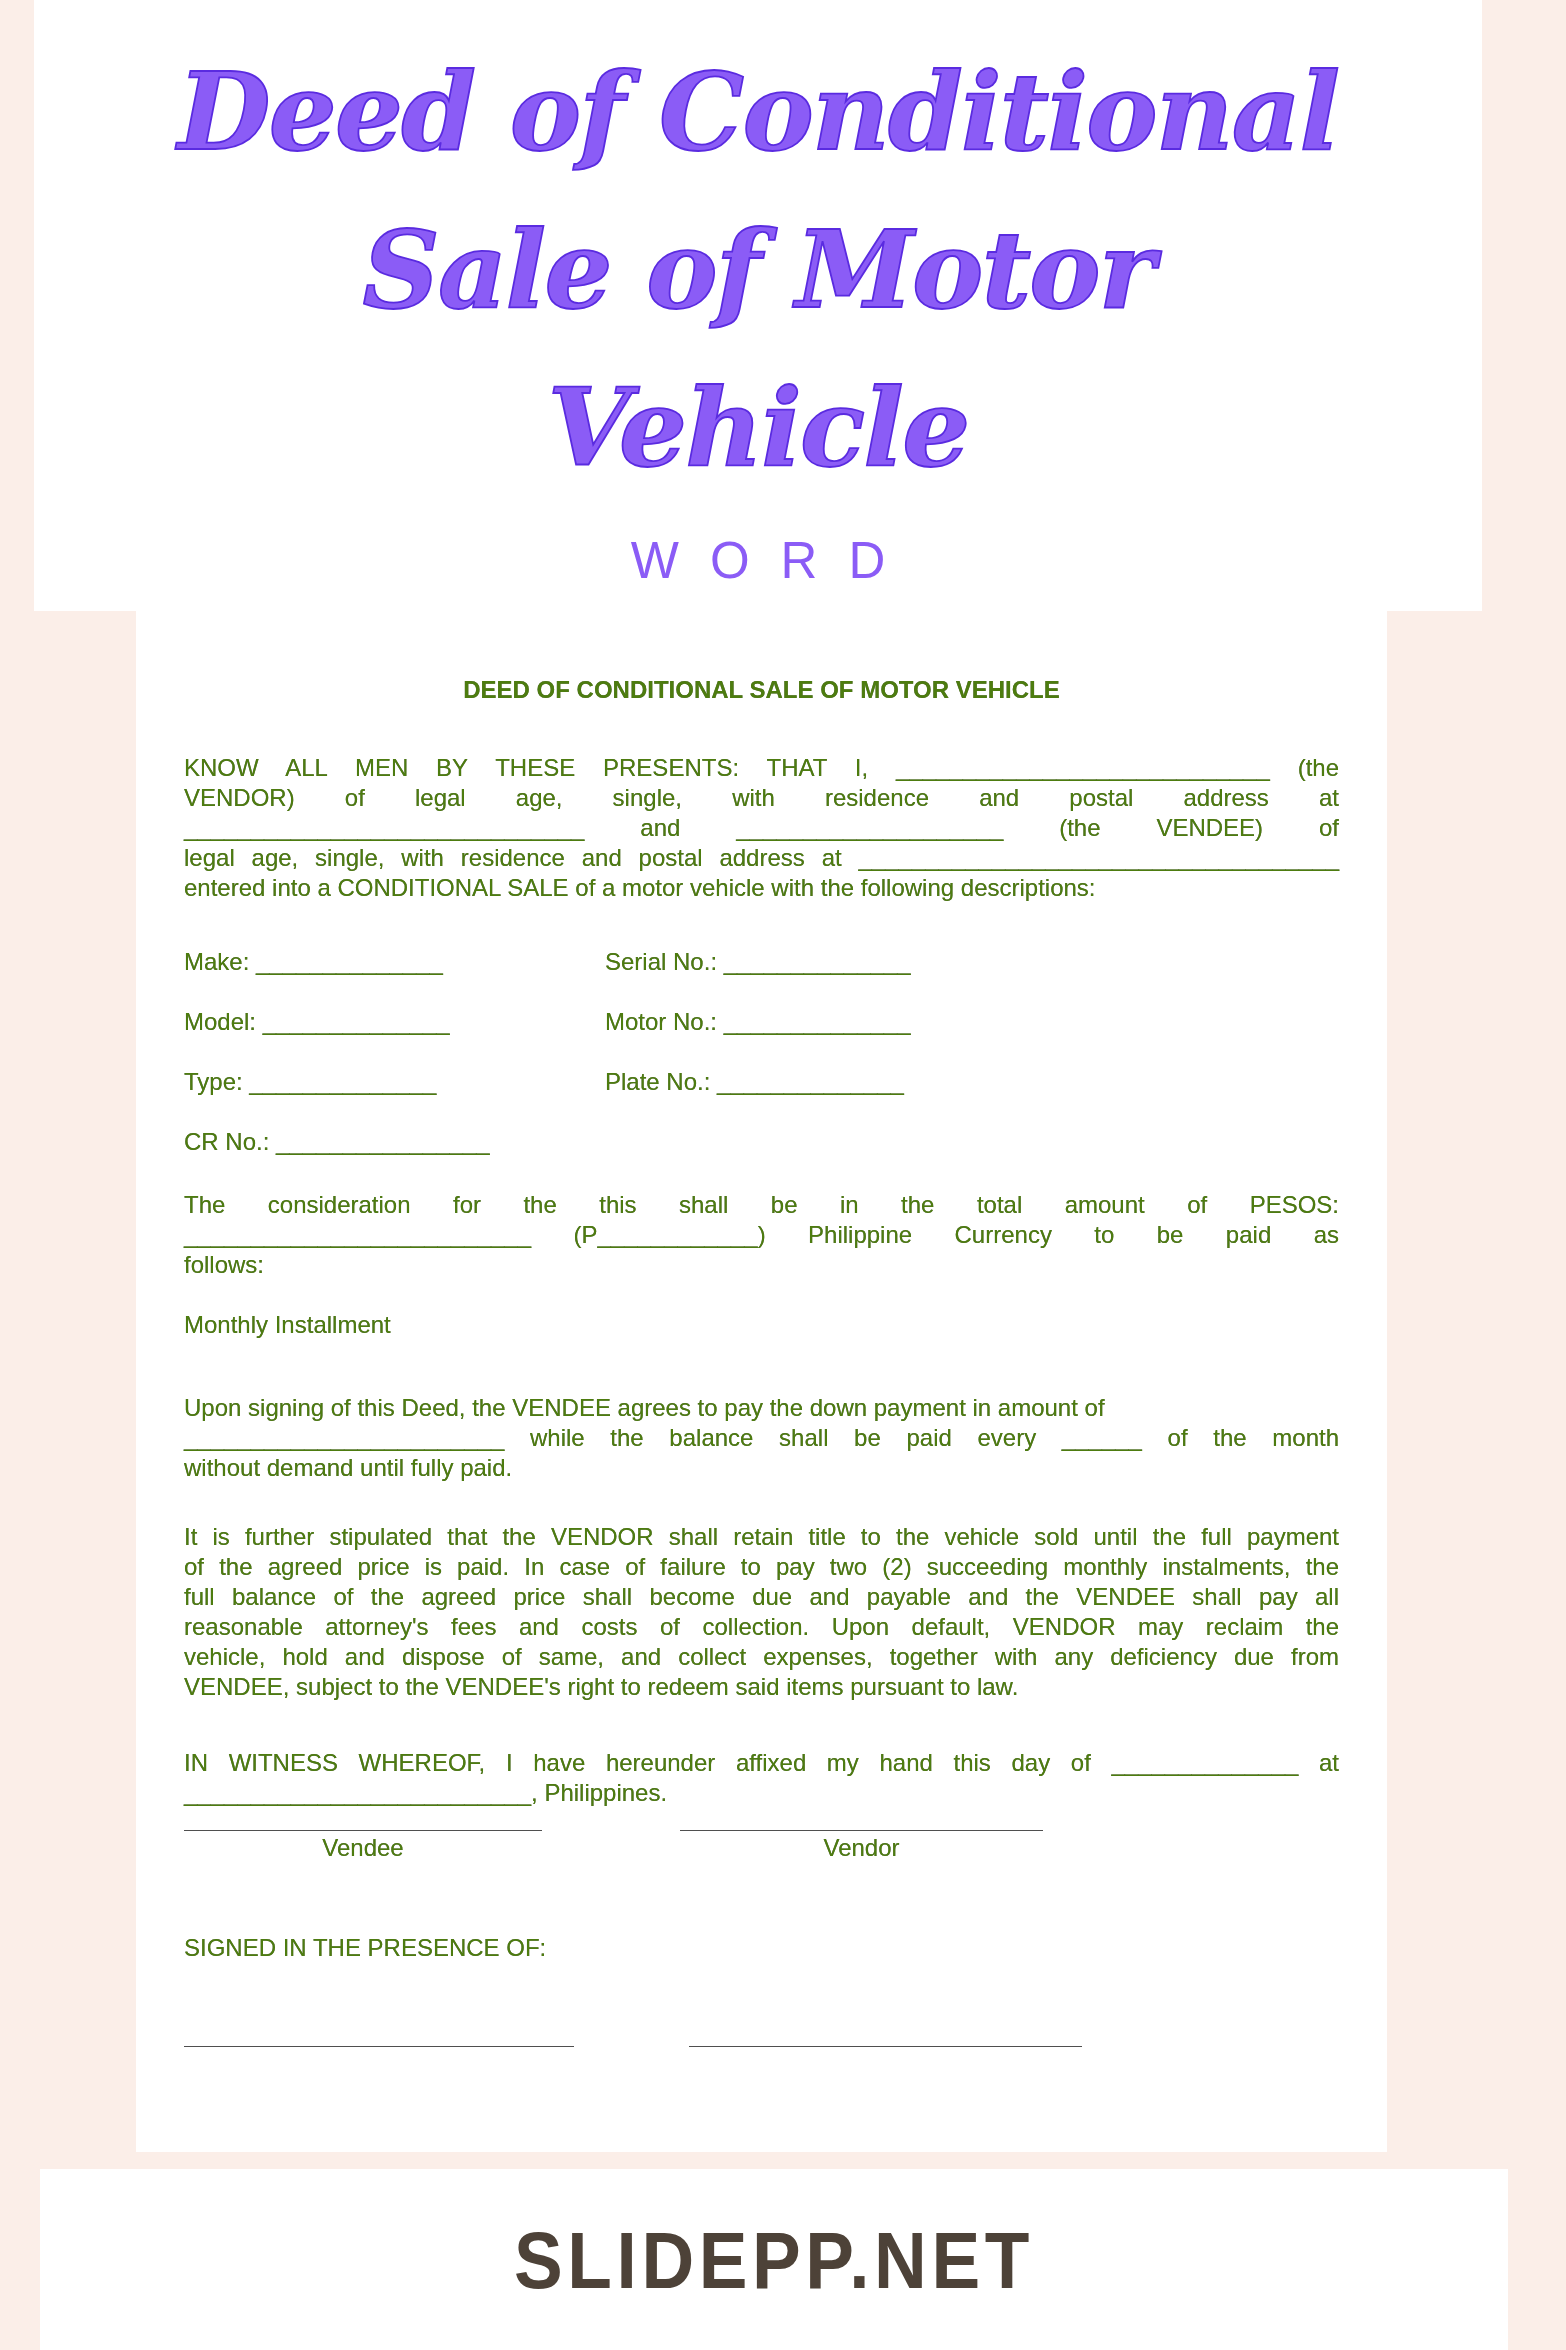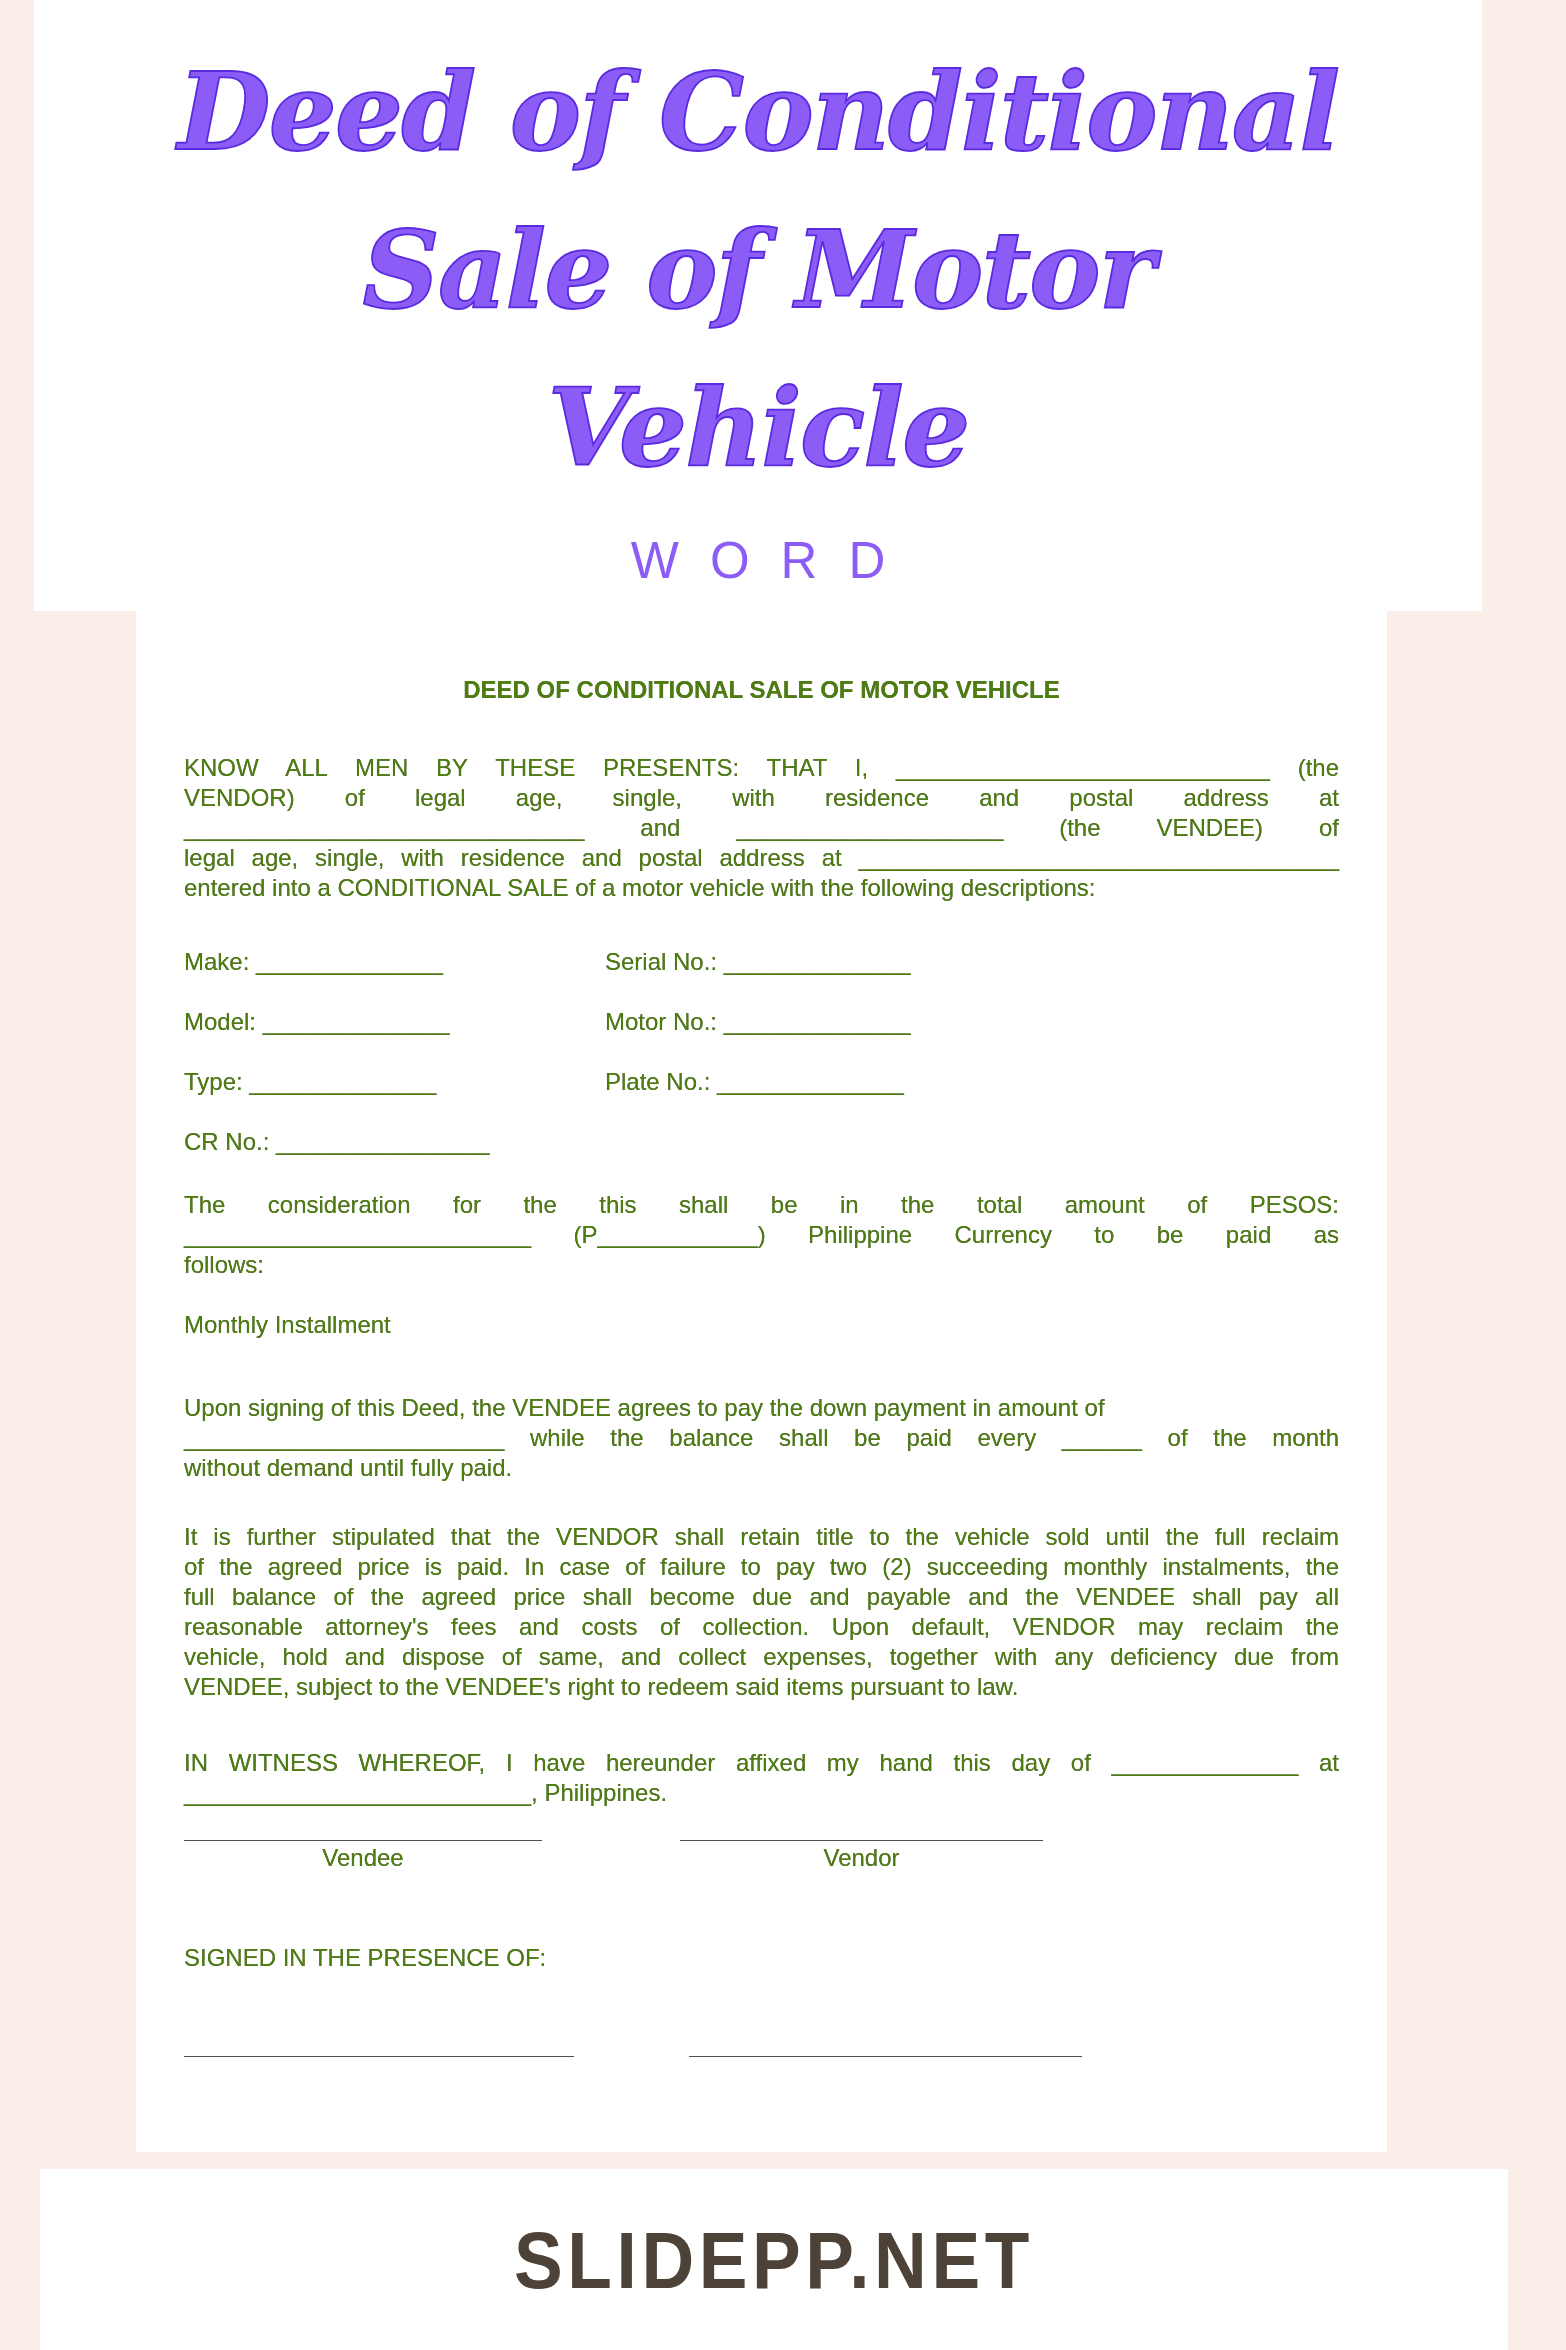--- a/index.html
+++ b/index.html
@@ -46,21 +46,21 @@
   .fields{margin-top:44px;}
   .field-row{position:relative;margin-top:30px;height:30px;}
   .field-row:first-child{margin-top:0;}
   .f-right{position:absolute;left:421px;top:0;}
   .p2{margin-top:33px;}
   .dp{margin-top:39px;}
   .mi{margin-top:30px;}
   .p3{margin-top:53px;}
   .p4{margin-top:39px;}
   .p5{margin-top:46px;}
-  .sig-row{position:relative;margin-top:32px;height:55px;}
+  .sig-row{position:relative;margin-top:22px;height:55px;}
   .sig-col{position:absolute;top:0;text-align:center;}
   .sig-col.c1{left:0;width:358px;}
   .sig-col.c2{left:496px;width:363px;}
   .sig-rule{border-top:1.8px solid #4f4f4f;height:0;}
   .sig-label{margin-top:1.8px;}
   .signed{margin-top:48px;}
   .wit-row{position:relative;margin-top:83px;height:1.8px;}
   .wit-line{position:absolute;top:0;border-top:1.8px solid #4f4f4f;height:0;}
   .wit-line.w1{left:0;width:390px;}
   .wit-line.w2{left:505px;width:393px;}
@@ -126,21 +126,21 @@
 
   <div class="mi">Monthly Installment</div>
 
   <div class="p3">
     <div class="ln">Upon signing of this Deed, the VENDEE agrees to pay the down payment in amount of</div>
     <div class="ln jl">________________________ while the balance shall be paid every ______ of the month</div>
     <div class="ln">without demand until fully paid.</div>
   </div>
 
   <div class="p4">
-    <div class="ln jl">It is further stipulated that the VENDOR shall retain title to the vehicle sold until the full reclaim</div>
+    <div class="ln jl">It is further stipulated that the VENDOR shall retain title to the vehicle sold until the full payment</div>
     <div class="ln jl">of the agreed price is paid.  In case of failure to pay two (2) succeeding monthly instalments, the</div>
     <div class="ln jl">full balance of the agreed price shall become due and payable and the VENDEE shall pay all</div>
     <div class="ln jl">reasonable attorney's fees and costs of collection. Upon default, VENDOR may reclaim the</div>
     <div class="ln jl">vehicle, hold and dispose of same, and collect expenses, together with any deficiency due from</div>
     <div class="ln">VENDEE, subject to the VENDEE's right to redeem said items pursuant to law.</div>
   </div>
 
   <div class="p5">
     <div class="ln jl">IN WITNESS WHEREOF, I have hereunder affixed my hand this day of ______________ at</div>
     <div class="ln">__________________________, Philippines.</div>

